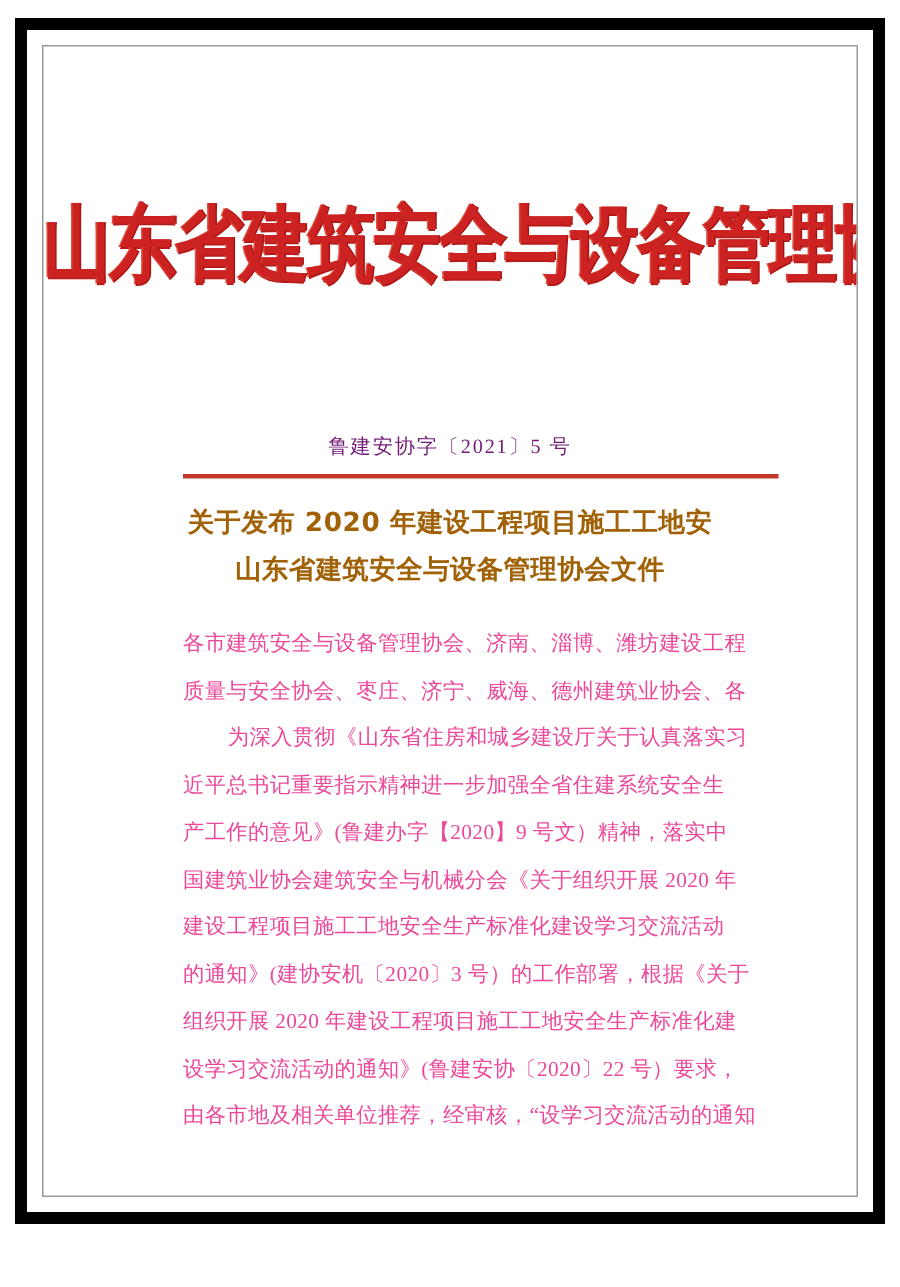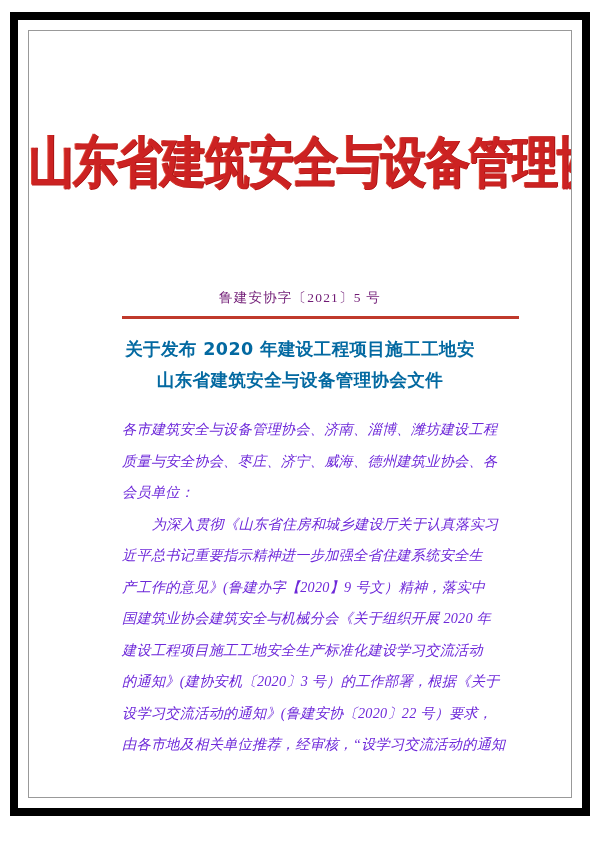--- a/index.html
+++ b/index.html
@@ -92,37 +92,36 @@
     position: absolute;
     left: 54px;
     right: 54px;
     top: 303px;
     text-align: center;
     font-family: "DejaVu Sans", "Liberation Sans", sans-serif;
     font-weight: bold;
     font-size: 17.5px;
     line-height: 31px;
     letter-spacing: 0.4px;
-    color: #0369a1;
+    color: #a16207;
   }
   .doc-title .tline { display: block; }
 
   
   .body-text {
     position: absolute;
     left: 93px;
     top: 383px;
     width: 400px;
     font-family: "Liberation Serif", "DejaVu Serif", serif;
     font-size: 14.2px;
     line-height: 31.5px;
     letter-spacing: 0.25px;
-    color: #6d28d9;
+    color: #ec4899;
     text-align: justify;
-    font-style: italic;
   }
   .body-text p { margin: 0; }
   .body-text .ln { display: block; white-space: nowrap; }
   .body-text .indent { padding-left: 2.1em; }
 </style>
 </head>
 <body>
 
 <div class="page">
   <div class="page-inner">
@@ -137,28 +136,28 @@
 
     <div class="doc-title">
       <span class="tline">关于发布 2020 年建设工程项目施工工地安</span>
       <span class="tline">山东省建筑安全与设备管理协会文件</span>
     </div>
 
     <div class="body-text">
       <p>
         <span class="ln">各市建筑安全与设备管理协会、济南、淄博、潍坊建设工程</span>
         <span class="ln">质量与安全协会、枣庄、济宁、威海、德州建筑业协会、各</span>
-        <span class="ln">会员单位：</span>
       </p>
       <p>
         <span class="ln indent">为深入贯彻《山东省住房和城乡建设厅关于认真落实习</span>
         <span class="ln">近平总书记重要指示精神进一步加强全省住建系统安全生</span>
         <span class="ln">产工作的意见》(鲁建办字【2020】9 号文）精神，落实中</span>
         <span class="ln">国建筑业协会建筑安全与机械分会《关于组织开展 2020 年</span>
         <span class="ln">建设工程项目施工工地安全生产标准化建设学习交流活动</span>
         <span class="ln">的通知》(建协安机〔2020〕3 号）的工作部署，根据《关于</span>
+        <span class="ln">组织开展 2020 年建设工程项目施工工地安全生产标准化建</span>
         <span class="ln">设学习交流活动的通知》(鲁建安协〔2020〕22 号）要求，</span>
         <span class="ln">由各市地及相关单位推荐，经审核，“设学习交流活动的通知</span>
       </p>
     </div>
 
   </div>
 </div>
 
 </body></html>

